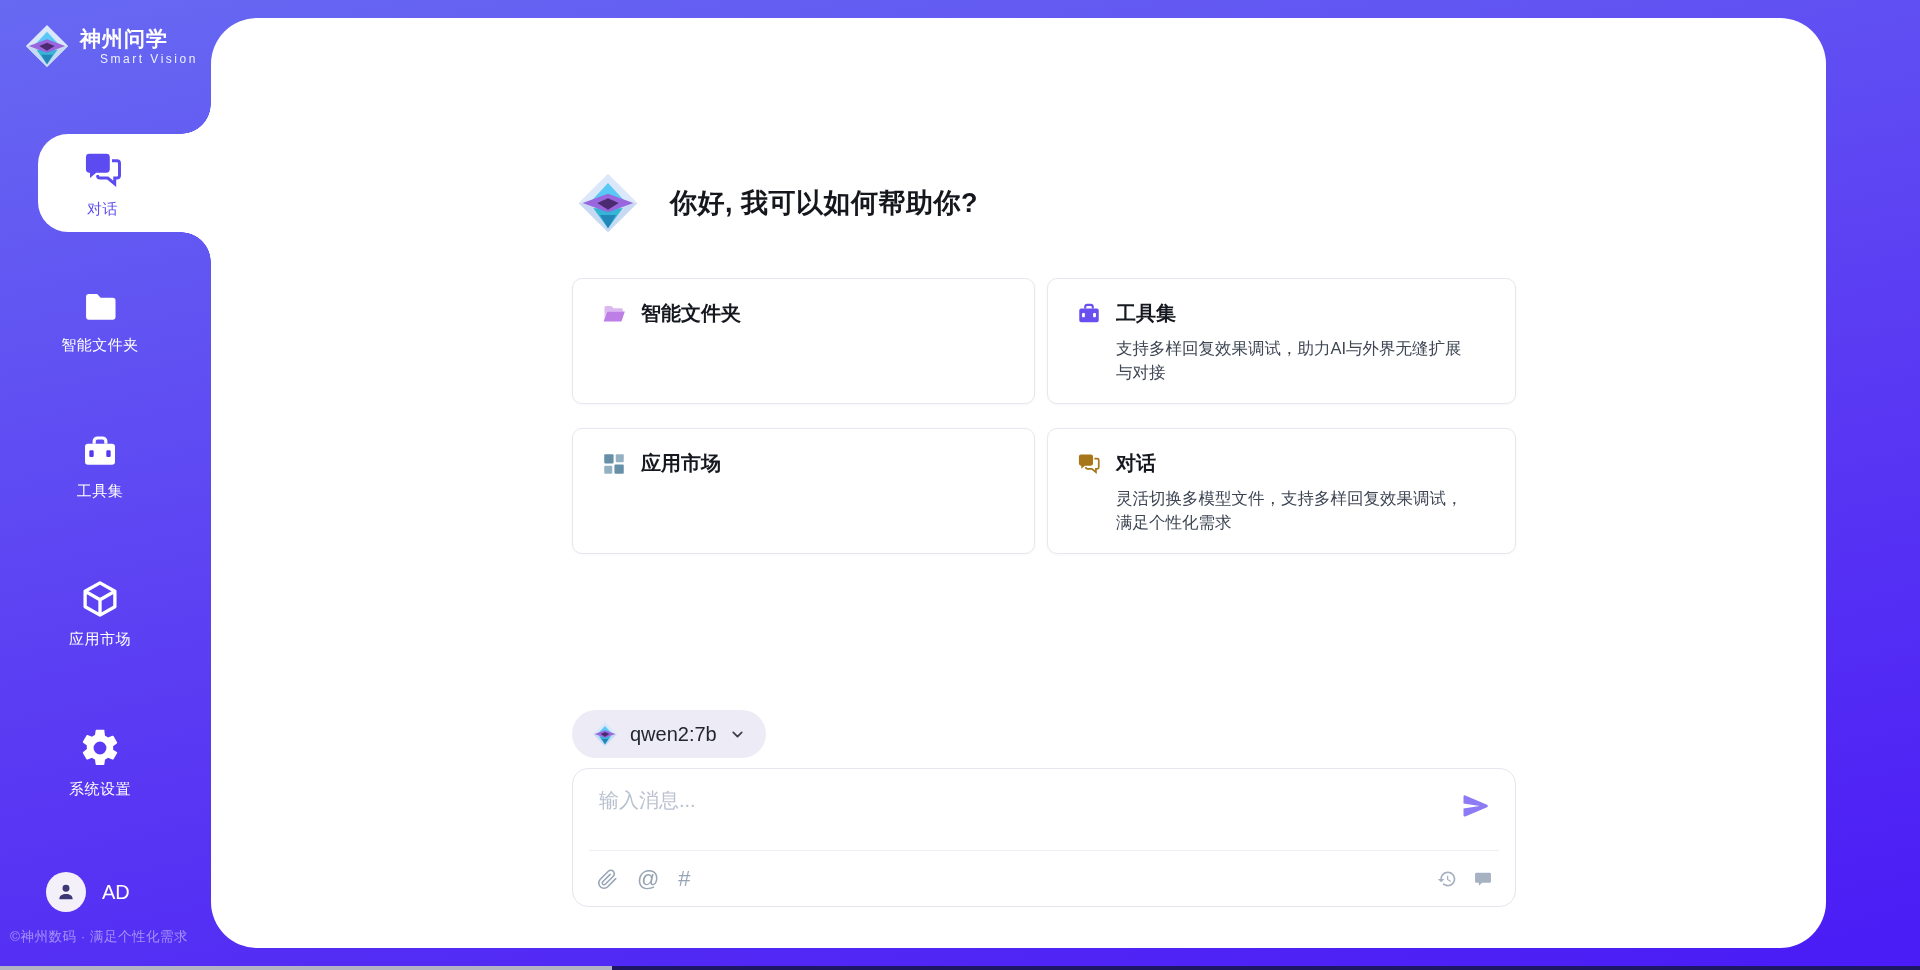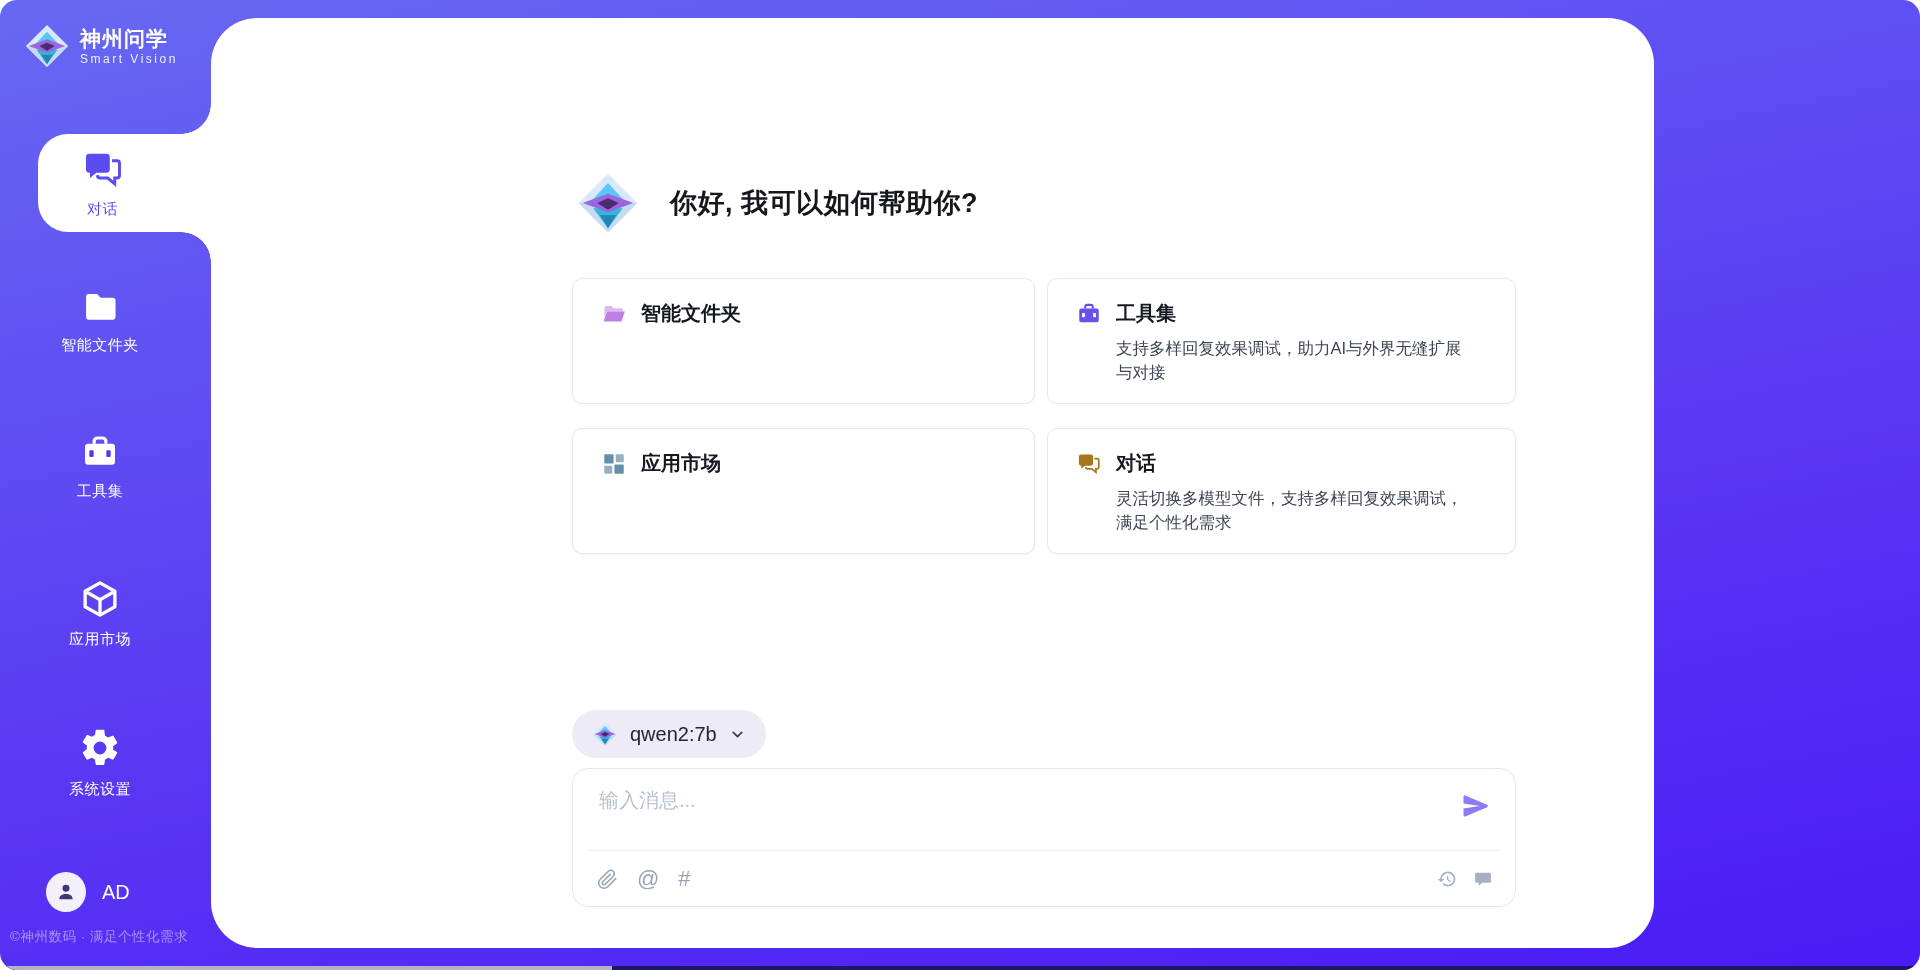--- a/index.html
+++ b/index.html
@@ -1,29 +1,28 @@
 <!DOCTYPE html>
 <html style="--bg-top: #6769f2; --bg-mid: #5a3af3; --bg-bottom: #4a1bf6; --accent: #5b4bf0; --card1-icon: #bd7ee6; --card2-icon: #6a4ff0; --card3-icon: #6590a8; --card4-icon: #a8761a; --send: #8c7bf4; --muted: #97a5b6; --placeholder: #b8c1cf;"><head>
 <meta charset="utf-8">
 <style>
   html,body{margin:0;padding:0;}
   .app{
     position:relative; width:1920px; height:970px; overflow:hidden;
     background:linear-gradient(168deg, var(--bg-top,#6769f2) 0%, var(--bg-mid,#5a3af3) 55%, var(--bg-bottom,#4a1bf6) 100%);
     font-family:"Liberation Sans", sans-serif;
-    border-radius:17px;
   }
   
-  .surface{position:absolute; left:211px; top:18px; width:1443px; height:930px; background:#fff; border-radius:46px;}
+  .surface{position:absolute; left:211px; top:18px; width:1615px; height:930px; background:#fff; border-radius:46px;}
   
   .sidebar{position:absolute; left:0; top:0; width:211px; height:100%;}
   .brand{position:absolute; left:24px; top:20px; display:flex; align-items:center; gap:10px;}
   .brand-logo{width:46px; height:52px;}
   .brand-name{font-size:21px; font-weight:700; color:#fff; letter-spacing:1px; line-height:1.2;}
-  .brand-sub{font-size:12px; color:#eef0ff; letter-spacing:2.5px;}
+  .brand-sub{font-size:12px; color:#eef0ff; letter-spacing:2.5px;margin-left:20px;}
   .nav-active{
     position:absolute; left:38px; right:0; top:134px; height:98px; background:#fff;
     border-radius:30px 0 0 30px; display:flex; flex-direction:column; align-items:center;
     justify-content:center; gap:8px; padding-right:44px; color:var(--accent,#5b4bf0); cursor:pointer;
   }
   .nav-active::before{content:""; position:absolute; right:0; top:-30px; width:30px; height:30px;
     background:radial-gradient(circle at top left, rgba(0,0,0,0) 29.5px, #fff 30px);}
   .nav-active::after{content:""; position:absolute; right:0; bottom:-30px; width:30px; height:30px;
     background:radial-gradient(circle at bottom left, rgba(0,0,0,0) 29.5px, #fff 30px);}
   .nav-active .nav-label{color:var(--accent,#5b4bf0);}

